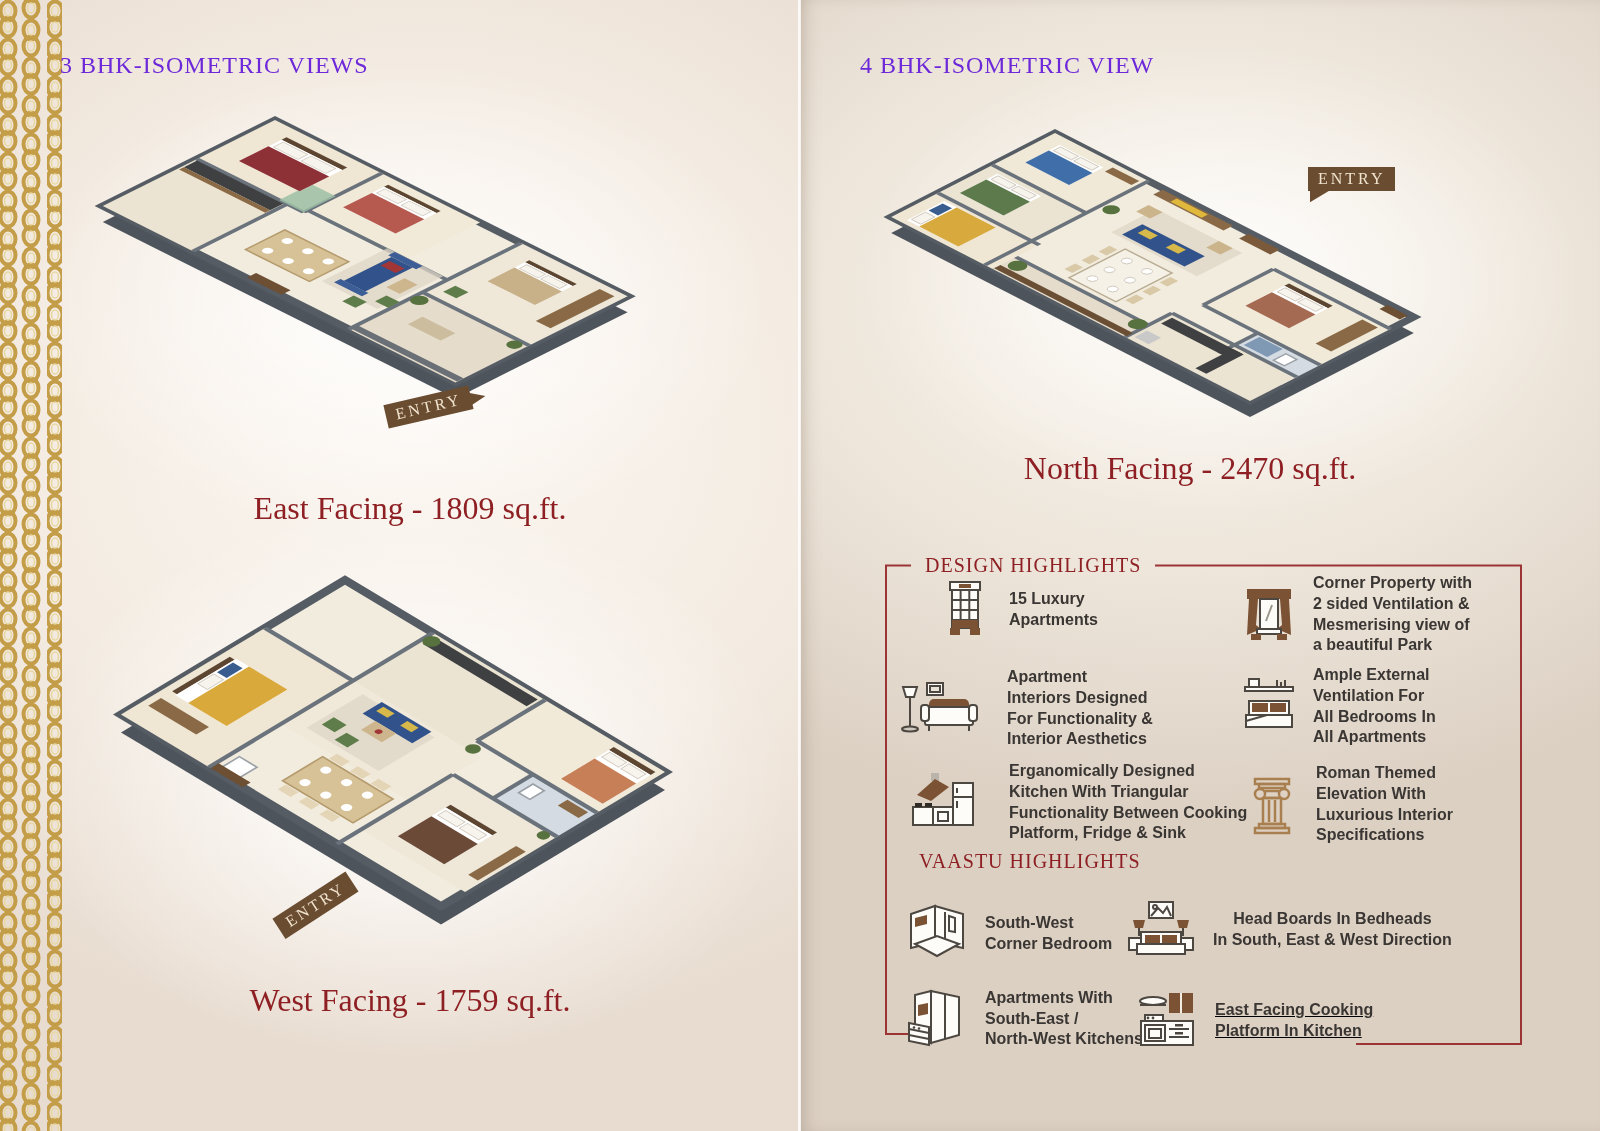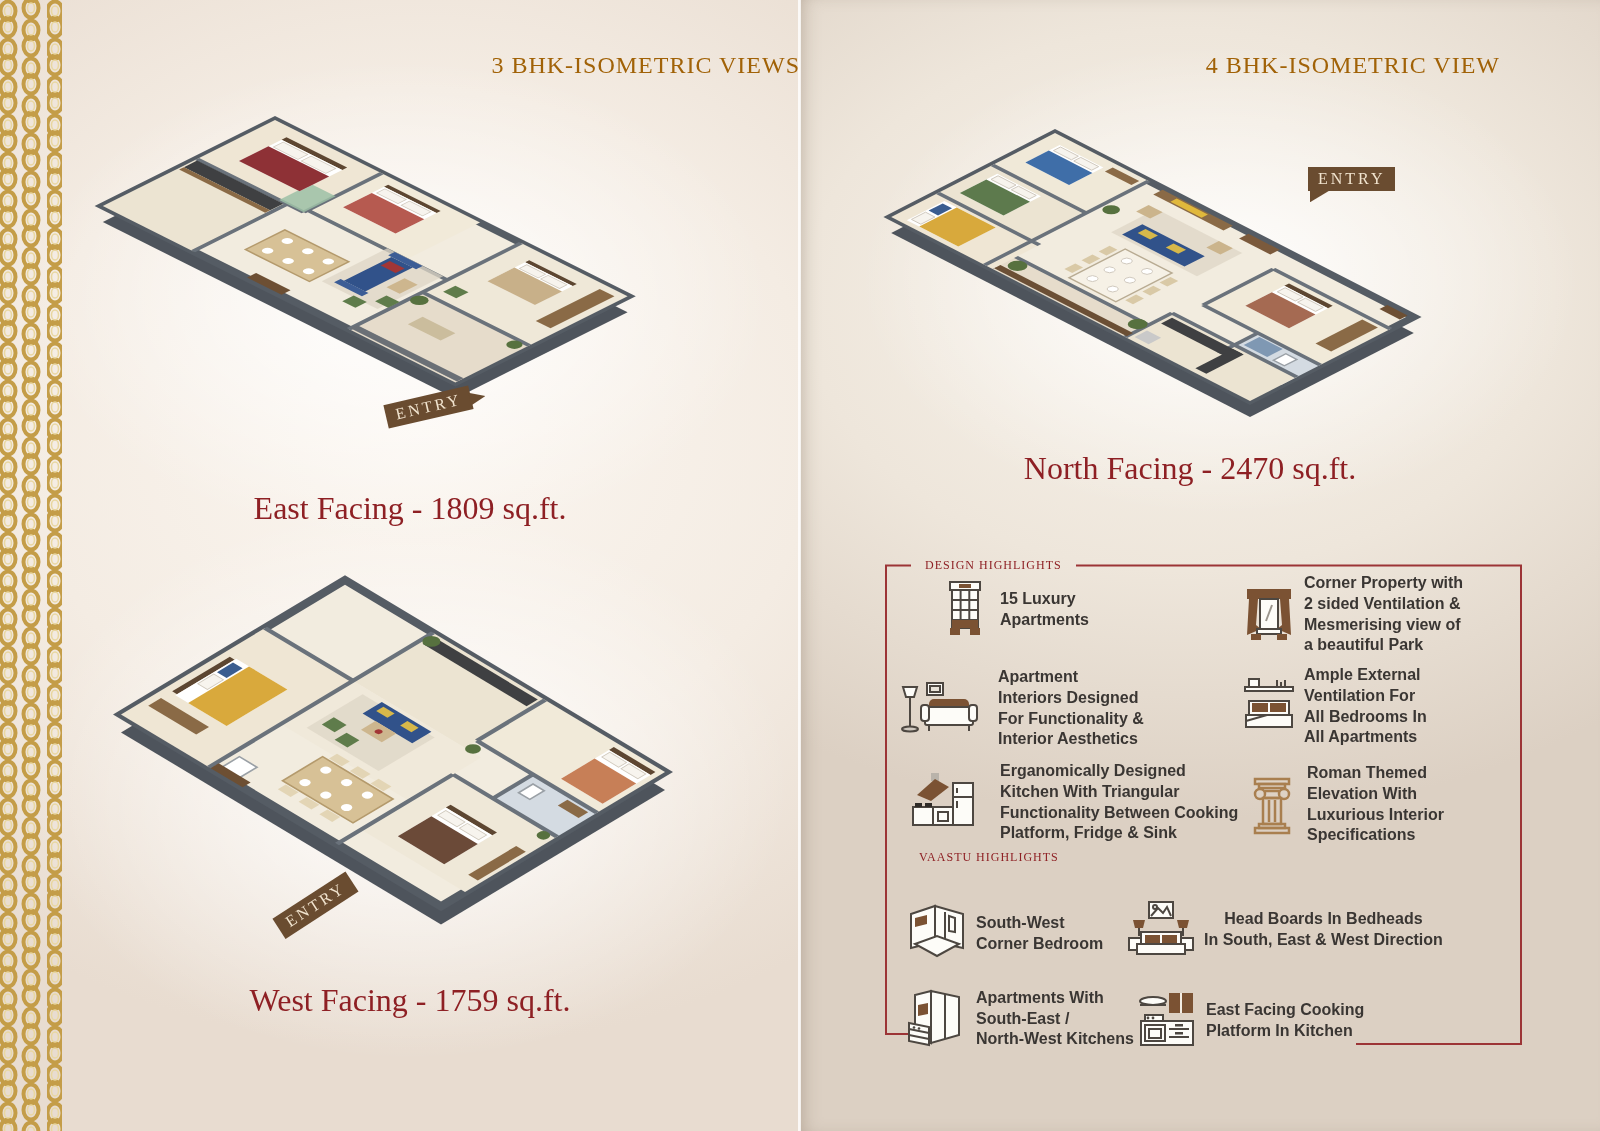--- a/index.html
+++ b/index.html
@@ -15,21 +15,21 @@
   #page-divider{position:absolute;left:798px;top:0;width:3px;height:1131px;
     background:rgba(255,255,255,.8);}
 
   .glow{position:absolute;border-radius:50%;}
 
   
   #ornament-strip{position:absolute;left:0;top:0;width:62px;height:1131px;}
 
   
   .title{position:absolute;font-family:"Liberation Serif",serif;font-size:24px;
-         color:#a16207;letter-spacing:1px;text-align:right;}
+         color:#6d28d9;letter-spacing:1px;text-align:left;}
   .caption{position:absolute;font-family:"Liberation Serif",serif;font-size:32px;
            color:#8e2024;text-align:center;}
 
   
   .plan{position:absolute;}
   .plan svg{display:block;width:100%;height:100%;}
 
   
   .entry{position:absolute;background:#6a4c30;color:#f1e4cf;
          font-family:"Liberation Serif",serif;font-size:16px;letter-spacing:3px;
@@ -45,25 +45,25 @@
   #hl-box{position:absolute;left:885px;top:565px;width:637px;height:480px;}
   .fr{position:absolute;background:#9c3436;}
   #fr-left{left:0;top:0;width:2px;height:470px;}
   #fr-left-tick{left:0;top:468px;width:24px;height:2px;}
   #fr-right{right:0;top:0;width:2px;height:480px;}
   #fr-bottom{right:0;bottom:0;width:166px;height:2px;}
   #hl-top{position:absolute;left:0;right:0;top:0;transform:translateY(-50%);
           display:flex;align-items:center;}
   #hl-top .seg1{width:26px;height:2px;background:#9c3436;}
   #hl-top .seg2{flex:1;height:2px;background:#9c3436;}
-  .hl-heading{font-family:"Liberation Serif",serif;font-size:12px;color:#8e2024;
+  .hl-heading{font-family:"Liberation Serif",serif;font-size:20px;color:#8e2024;
               letter-spacing:1px;padding:0 14px;white-space:nowrap;}
   #vh-heading{position:absolute;left:10px;top:285px;padding:0;margin-left:24px;}
 
-  .hl-item{position:absolute;display:flex;align-items:center;gap:3px;}
+  .hl-item{position:absolute;display:flex;align-items:center;gap:12px;}
   .hl-icon{flex:0 0 auto;}
   .hl-icon svg{display:block;}
   .hl-text{font-size:16px;font-weight:600;color:#3a3633;line-height:1.3;
            white-space:pre-line;}
 </style>
 </head>
 <body>
 
 <div id="canvas">
 
@@ -524,21 +524,21 @@
           </g>
           <circle cx="13" cy="44.5" r="1.3" fill="#4d4741"></circle>
           <circle cx="18" cy="45.5" r="1.3" fill="#4d4741"></circle>
         </svg>
       </span>
       <span class="hl-text">Apartments With
 South-East /
 North-West Kitchens</span>
     </div>
 
-    <div class="hl-item" style="left:246px;top:424px;">
+    <div class="hl-item" style="left:246px;top:424px;text-decoration:underline;">
       <span class="hl-icon">
         <svg width="72" height="64" viewBox="0 0 72 64">
           <ellipse cx="22" cy="12" rx="13" ry="4" fill="#fdfcf8" stroke="#4d4741" stroke-width="2"></ellipse>
           <line x1="9" y1="16" x2="35" y2="16" stroke="#4d4741" stroke-width="2"></line>
           <rect x="38" y="4" width="24" height="20" fill="#7b5233"></rect>
           <line x1="50" y1="4" x2="50" y2="24" stroke="#f3ece2" stroke-width="2"></line>
           <g fill="#fdfcf8" stroke="#4d4741" stroke-width="2">
             <rect x="14" y="26" width="18" height="6"></rect>
             <rect x="10" y="32" width="52" height="24"></rect>
             <rect x="14" y="36" width="20" height="16"></rect>

